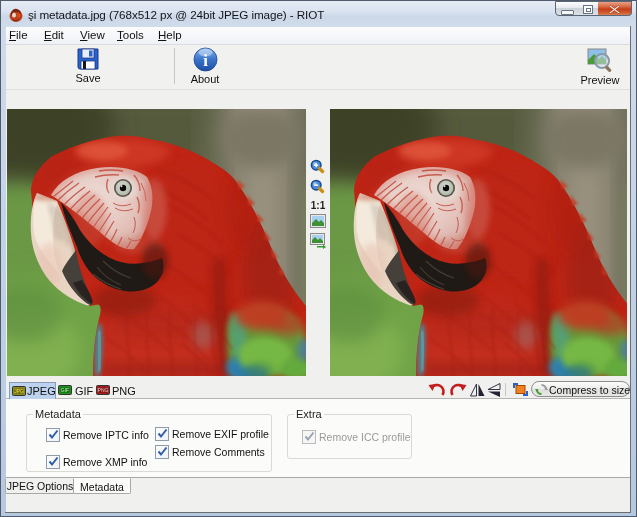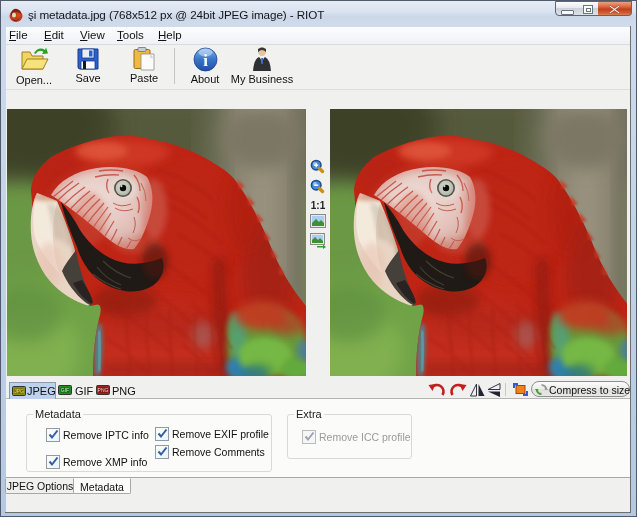--- a/index.html
+++ b/index.html
@@ -59,65 +59,47 @@
 </div>
 <div id="client">
   <div id="menubar">
     <div class="menuitem" style="left:3px"><u>F</u>ile</div>
     <div class="menuitem" style="left:38px"><u>E</u>dit</div>
     <div class="menuitem" style="left:74px"><u>V</u>iew</div>
     <div class="menuitem" style="left:111px"><u>T</u>ools</div>
     <div class="menuitem" style="left:152px"><u>H</u>elp</div>
   </div>
   <div id="toolbar">
-    <div class="tbtn" style="left:2px;width:52px;">
-      <svg class="ticon" width="30" height="26" viewBox="0 0 30 26">
-        <path d="M13,9 L11,5 L3,5 L3,22 L24,22 L24,9 Z" fill="#f0d560" stroke="#a08020" stroke-width="1"></path>
-        <path d="M3,22 L8,12 L29,12 L24,22 Z" fill="#f5e27c" stroke="#a08020" stroke-width="1"></path>
-        <path d="M15,6 Q20,-1 26,3 L27,0.5 L29,6.5 L23,7 L24.5,4.8 Q20,2 16.5,7 Z" fill="#28a028"></path>
-      </svg>
-      Open...
-    </div>
     <div class="tbtn" style="left:58px;width:48px;">
       <svg class="ticon" width="24" height="24" viewBox="0 0 24 24">
         <path d="M2,2 L22,2 L22,22 L4,22 Q2,22 2,20 Z" fill="#2a62cc" stroke="#1a3a88" stroke-width="1"></path>
         <rect x="6" y="2" width="12" height="9" fill="#e8eef8" stroke="#1a3a88" stroke-width="0.8"></rect>
         <rect x="13" y="3.5" width="3.5" height="6" fill="#2a62cc"></rect>
         <rect x="5" y="14" width="14" height="8" fill="#fdfdfd" stroke="#1a3a88" stroke-width="0.8"></rect>
         <rect x="7" y="14" width="3" height="8" fill="#18181a"></rect>
       </svg>
       Save
     </div>
-    <div class="tbtn" style="left:114px;width:48px;">
-      <svg class="ticon" width="26" height="24" viewBox="0 0 26 24">
-        <rect x="3" y="2.5" width="16" height="19" rx="1.5" fill="#f0b83c" stroke="#9a6a14" stroke-width="1"></rect>
-        <rect x="7" y="0.5" width="8" height="4" rx="1" fill="#c8ccd4" stroke="#70747c" stroke-width="0.8"></rect>
-        <path d="M10,7 L23,7 L23,23 L10,23 Z" fill="#fbfbfb" stroke="#909090" stroke-width="0.8"></path>
-        <path d="M19,7 L23,11 L19,11 Z" fill="#d8d8d8"></path>
-      </svg>
-      Paste
-    </div>
     <div class="vsep" style="left:168px;top:3px;height:36px;background:#c6c6c4;"></div>
     <div class="tbtn" style="left:175px;width:48px;">
       <svg class="ticon" width="25" height="25" viewBox="0 0 25 25">
         <circle cx="12.5" cy="12.5" r="11.5" fill="url(#aboutgrad)" stroke="#1a4490" stroke-width="0.8"></circle>
         <ellipse cx="12.5" cy="5.5" rx="7" ry="4" fill="#ffffff" opacity="0.4"></ellipse>
         <text x="12.5" y="19" text-anchor="middle" font-family="Liberation Serif,serif" font-weight="bold" font-size="17" fill="#fff">i</text>
       </svg>
       About
     </div>
-    <div class="tbtn" style="left:222px;width:68px;">
-      <svg class="ticon" width="25" height="25" viewBox="0 0 25 25">
-        <ellipse cx="12" cy="4.5" rx="4" ry="4.5" fill="#e8c49c"></ellipse>
-        <path d="M8,2 Q12,-1 16,2 L16,5 Q14,3 12,3 Q10,3 8,5 Z" fill="#3a3632"></path>
-        <path d="M3,24 Q4,12 9,10 L12,13 L15,10 Q20,12 21,24 Z" fill="#2e3034"></path>
-        <path d="M10,10 L12,13 L14,10 L12,16 Z" fill="#e8e8ea"></path>
-        <rect x="11.2" y="11" width="1.8" height="6" fill="#3a6ac0"></rect>
-      </svg>
-      My Business
+    <div class="tbtn" style="left:570px;width:48px;">
+      <svg class="ticon" width="26" height="26" viewBox="0 0 26 26">
+        <rect x="1" y="2" width="18" height="15" fill="#8ec0e8" stroke="#888" stroke-width="1"></rect>
+        <path d="M1,13 L7,7 L12,12 L15,9 L19,13 L19,17 L1,17 Z" fill="#4a9a3a"></path>
+        <circle cx="15" cy="14" r="7" fill="#cfe0ec" fill-opacity="0.55" stroke="#8a99a8" stroke-width="2"></circle>
+        <rect x="19.5" y="18.5" width="7" height="3.4" rx="1.5" transform="rotate(45 20 19)" fill="#8a755e"></rect>
+      </svg>
+      Preview
     </div>
   </div>
   <div id="imagerow">
     <div class="imgpanel" style="left:1px;">
       <svg width="299" height="267" viewBox="0 0 299 267">
           <use href="#parrot"></use>
         </svg>
     </div>
     <div class="imgpanel" style="left:324px;width:297px;">
       <svg width="299" height="267" viewBox="0 0 299 267">

